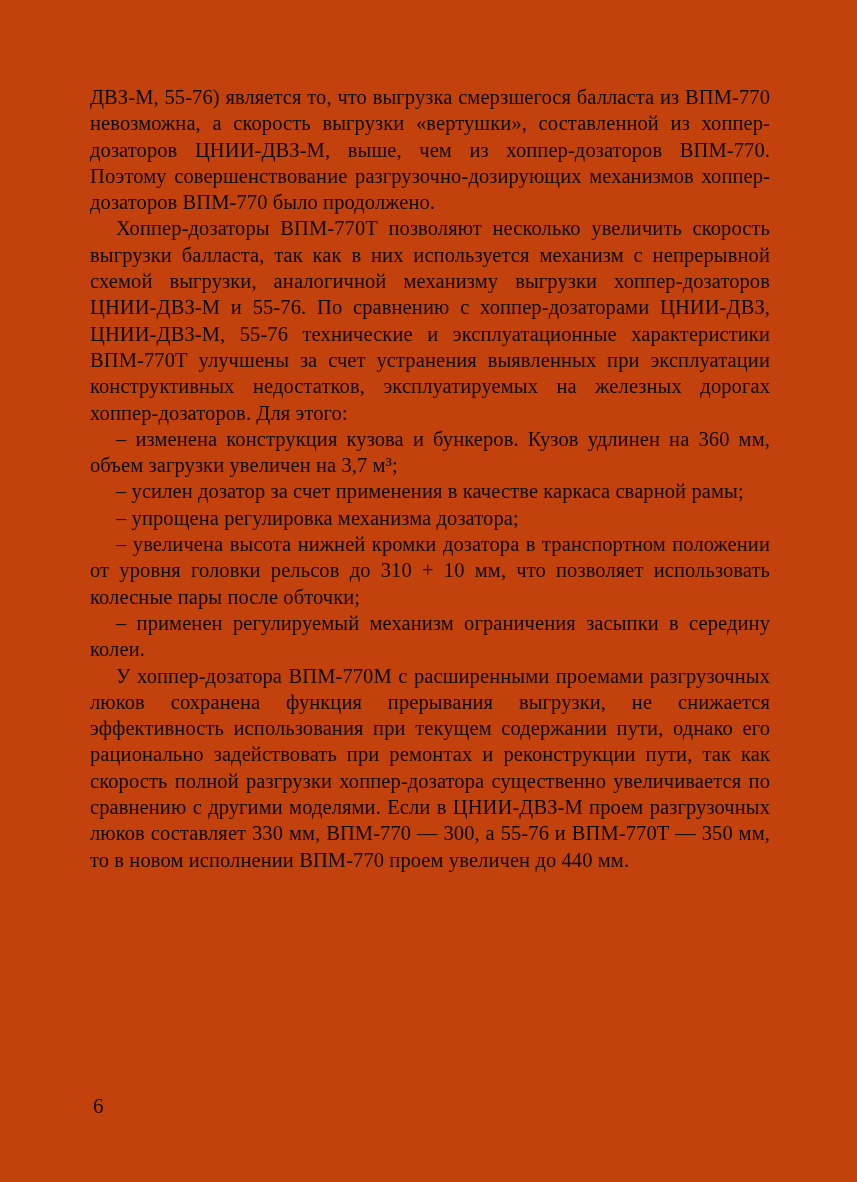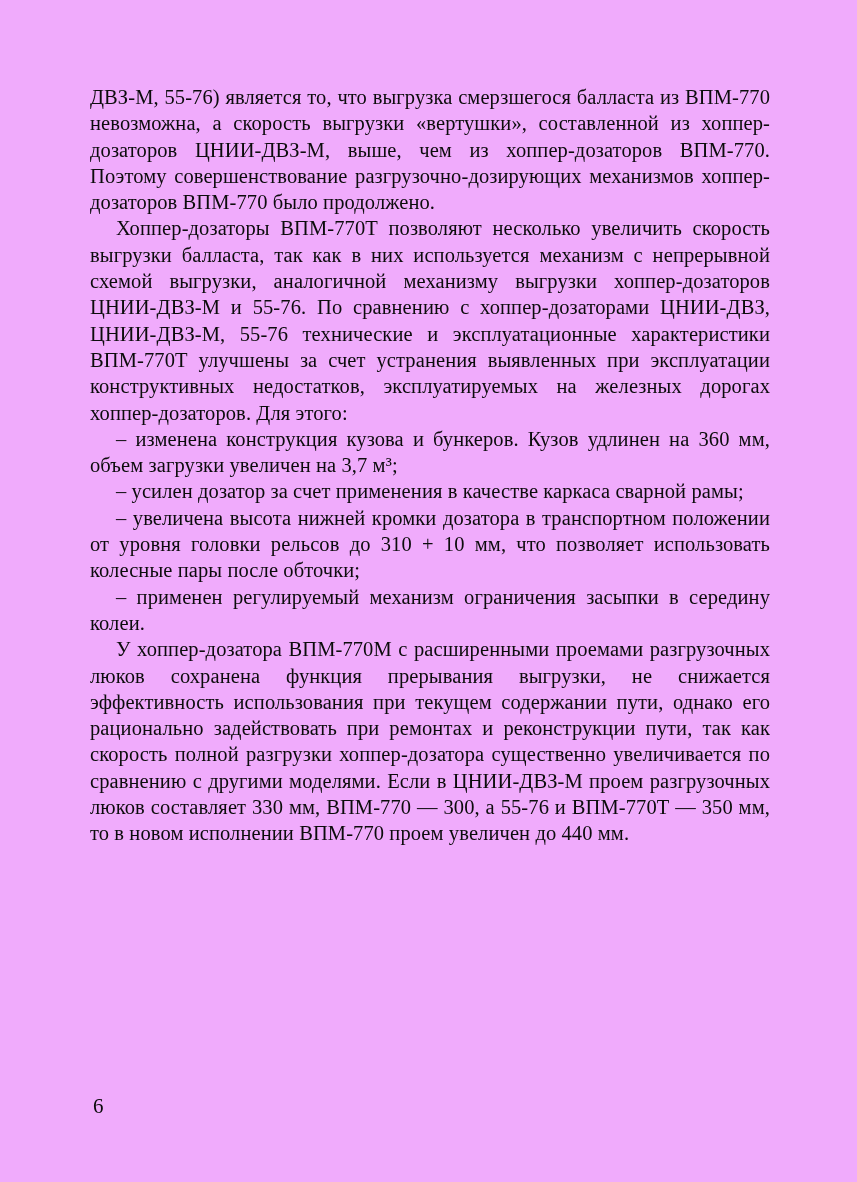--- a/index.html
+++ b/index.html
@@ -4,21 +4,21 @@
 <style>
   html, body {
     margin: 0;
     padding: 0;
     background: #ffffff;
   }
   .page {
     position: relative;
     width: 857px;
     height: 1182px;
-    background: #f0abfc;
+    background: #c2410c;
     font-family: "Liberation Serif", "DejaVu Serif", serif;
     color: #0c0c0c;
     overflow: hidden;
   }
   .text-block {
     position: absolute;
     left: 90px;
     top: 84px;
     width: 680px;
     font-size: 20.5px;
@@ -47,18 +47,19 @@
 </style>
 </head>
 <body>
 
 <div class="page">
   <div class="text-block">
     <p class="no-indent">ДВЗ-М, 55-76) является то, что выгрузка смерзшегося балласта из ВПМ-770 невозможна, а скорость выгрузки «вертушки», составленной из хоппер-дозаторов ЦНИИ-ДВЗ-М, выше, чем из хоппер-дозаторов ВПМ-770. Поэтому совершенствование разгрузочно-дозирующих механизмов хоппер-дозаторов ВПМ-770 было продолжено.</p>
     <p>Хоппер-дозаторы ВПМ-770Т позволяют несколько увеличить скорость выгрузки балласта, так как в них используется механизм с непрерывной схемой выгрузки, аналогичной механизму выгрузки хоппер-дозаторов ЦНИИ-ДВЗ-М и 55-76. По сравнению с хоппер-дозаторами ЦНИИ-ДВЗ, ЦНИИ-ДВЗ-М, 55-76 технические и эксплуатационные характеристики ВПМ-770Т улучшены за счет устранения выявленных при эксплуатации конструктивных недостатков, эксплуатируемых на железных дорогах хоппер-дозаторов. Для этого:</p>
     <p>– изменена конструкция кузова и бункеров. Кузов удлинен на 360 мм, объем загрузки увеличен на 3,7 м³;</p>
     <p>–  усилен дозатор за счет применения в качестве каркаса сварной рамы;</p>
+    <p>– упрощена регулировка механизма дозатора;</p>
     <p>– увеличена высота нижней кромки дозатора в транспортном положении от уровня головки рельсов до 310 + 10 мм, что позволяет использовать колесные пары после обточки;</p>
     <p>– применен регулируемый механизм ограничения засыпки в середину колеи.</p>
     <p>У хоппер-дозатора ВПМ-770М с расширенными проемами разгрузочных люков сохранена функция прерывания выгрузки, не снижается эффективность использования при текущем содержании пути, однако его рационально задействовать при ремонтах и реконструкции пути, так как скорость полной разгрузки хоппер-дозатора существенно увеличивается по сравнению с другими моделями. Если в ЦНИИ-ДВЗ-М проем разгрузочных люков составляет 330 мм, ВПМ-770 — 300, а 55-76 и ВПМ-770Т — 350 мм, то в новом исполнении ВПМ-770 проем увеличен до 440 мм.</p>
   </div>
   <div class="page-number">6</div>
 </div>
 
 </body></html>

